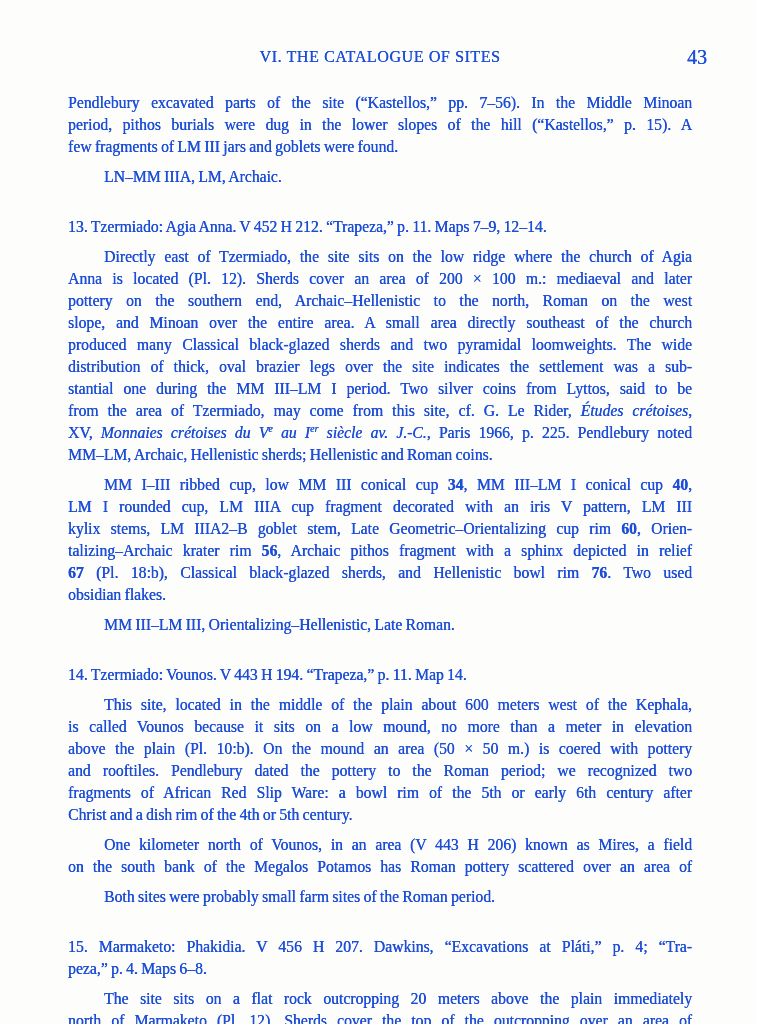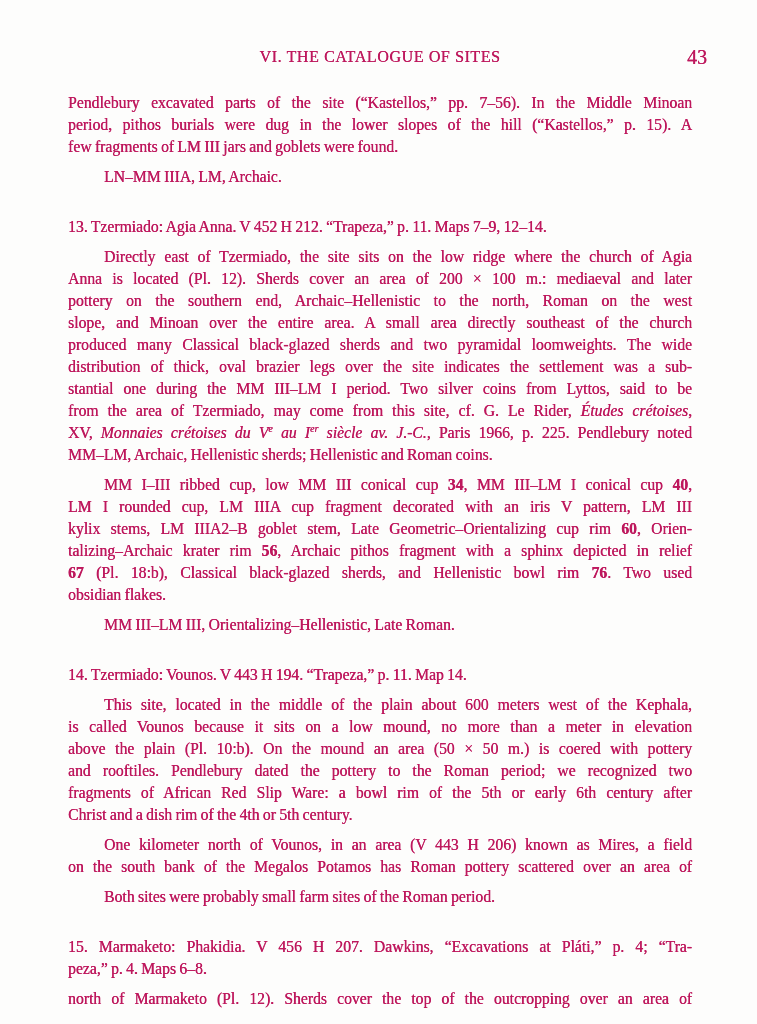--- a/index.html
+++ b/index.html
@@ -1,21 +1,21 @@
 <!DOCTYPE html>
 <html><head>
 <meta charset="utf-8">
 <style>
   html, body { margin: 0; padding: 0; background: #ffffff; }
   .page {
     position: relative;
     width: 757px;
     height: 1024px;
     background: #fdfdfc;
-    color: #be185d;
+    color: #1d4ed8;
     font-family: "Liberation Serif", "DejaVu Serif", serif;
     font-size: 15.7px;
     line-height: 22px;
     text-shadow: 0.3px 0.2px 0 currentColor; 
     overflow: hidden;
   }
   .page-header {
     position: absolute;
     left: 60px; top: 46px;
     width: 640px; height: 22px;
@@ -109,16 +109,17 @@
         <div class="line"><span>on the south bank of the Megalos Potamos has Roman pottery scattered over an area of</span></div>
       </div>
       <div class="block paragraph">
         <div class="line lastline indent"><span>Both sites were probably small farm sites of the Roman period.</span></div>
       </div>
       <div class="block heading">
         <div class="line"><span>15. Marmaketo: Phakidia. V 456 H 207. Dawkins, “Excavations at Pláti,” p. 4; “Tra-</span></div>
         <div class="line lastline"><span>peza,” p. 4. Maps 6–8.</span></div>
       </div>
       <div class="block paragraph">
+        <div class="line indent"><span>The site sits on a flat rock outcropping 20 meters above the plain immediately</span></div>
         <div class="line"><span>north of Marmaketo (Pl. 12). Sherds cover the top of the outcropping over an area of</span></div>
       </div>
     </div>
 </div>
 
 </body></html>

